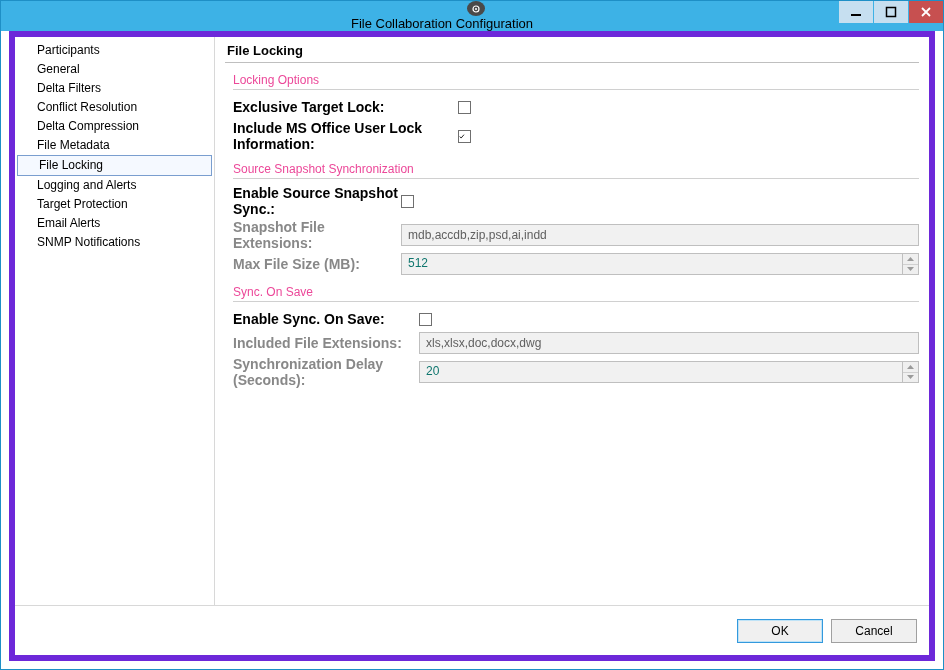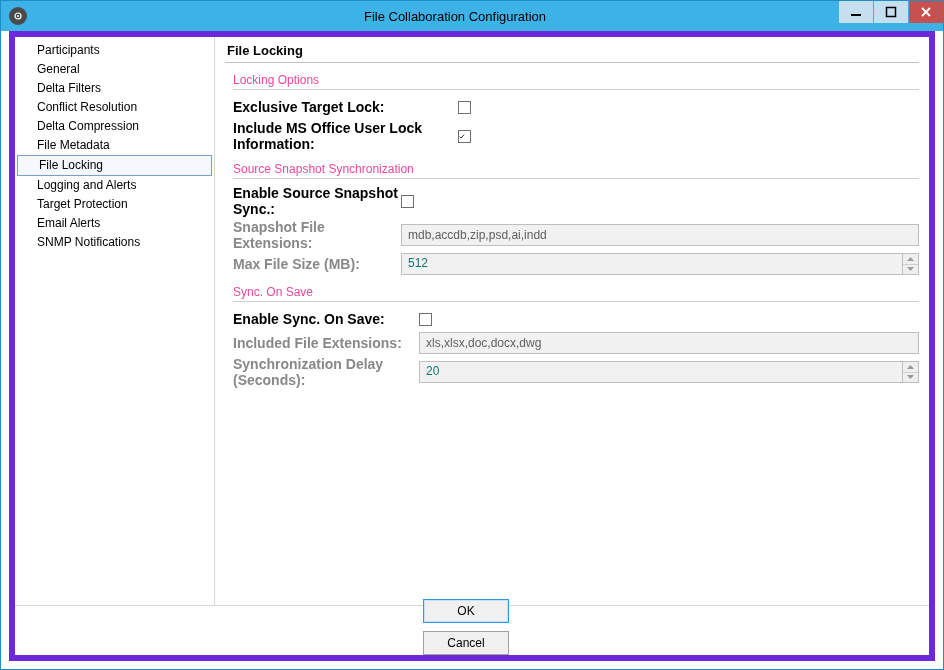--- a/index.html
+++ b/index.html
@@ -1,20 +1,20 @@
 <!DOCTYPE html>
 <html><head>
 <meta charset="utf-8">
 <style>
   * { box-sizing: border-box; }
   html, body { margin: 0; padding: 0; font-family: "Segoe UI", Tahoma, sans-serif; font-size: 12px; color: #000; }
   body { background: #3db2e6; width: 944px; height: 670px; overflow: hidden; }
 
   .window { position: absolute; left: 0; top: 0; width: 944px; height: 670px; border: 1px solid #1e8fc6; background: #fff; }
-  .titlebar { position: relative; height: 30px; background: #3db2e6; display: flex; align-items: center; }
+  .titlebar { position: relative; height: 30px; background: #3db2e6; display: flex; align-items: center; flex-direction: column; }
   .app-icon { width: 18px; height: 18px; margin-left: 8px; border-radius: 50%; background: #4a4a4a; display: flex; align-items: center; justify-content: center; }
   .app-icon svg { width: 10px; height: 10px; fill: #fff; }
   .title-text { flex: 1; text-align: center; font-size: 13px; color: #000; padding-right: 60px; }
   .window-controls { position: absolute; right: 0; top: 0; display: flex; height: 22px; }
   .win-btn { width: 34px; height: 22px; display: flex; align-items: center; justify-content: center; background: #b9d5e6; margin-left: 1px; }
   .win-btn.close { background: #c75050; color: #fff; }
   .win-btn.min, .win-btn.max { background: #c6dff0; }
   .win-btn svg { display: block; }
 
   .outer { position: absolute; left: 8px; top: 30px; right: 8px; bottom: 8px; background: #fff; border: 6px solid #6d28d9; }
@@ -41,21 +41,21 @@
   .cb.checked svg { width: 11px; height: 11px; }
 
   .txt { flex: 1; height: 22px; border: 1px solid #bfbfbf; background: #f1f1f1; color: #606060; padding: 2px 6px; font-size: 12px; line-height: 16px; overflow: hidden; }
   .spin-wrap { flex: 1; display: flex; height: 22px; }
   .spin-input { flex: 1; border: 1px solid #bfbfbf; border-right: none; background: #f1f1f1; color: #0f766e; padding: 2px 6px; font-size: 12px; }
   .spin-btns { width: 17px; display: flex; flex-direction: column; border: 1px solid #bfbfbf; }
   .spin-btn { flex: 1; background: #efefef; display: flex; align-items: center; justify-content: center; }
   .spin-btn:first-child { border-bottom: 1px solid #d0d0d0; }
   .spin-btn svg { width: 7px; height: 4px; fill: #9a9a9a; }
 
-  .button-bar { position: absolute; left: 0; right: 0; bottom: 0; height: 50px; border-top: 1px solid #d8d8d8; display: flex; align-items: center; justify-content: flex-end; padding-right: 12px; gap: 8px; background: #fff; flex-direction: column; }
+  .button-bar { position: absolute; left: 0; right: 0; bottom: 0; height: 50px; border-top: 1px solid #d8d8d8; display: flex; align-items: center; justify-content: flex-end; padding-right: 12px; gap: 8px; background: #fff; }
   .btn { min-width: 86px; height: 24px; border: 1px solid #a0a0a0; background: #f0f0f0; font-size: 12px; text-align: center; line-height: 22px; cursor: default; }
   .btn.default { border: 1px solid #3399dd; box-shadow: inset 0 0 0 1px #bfe3f7; }
 </style>
 </head>
 <body>
 
 <div class="window">
 
   <div class="titlebar">
     <div class="app-icon">

